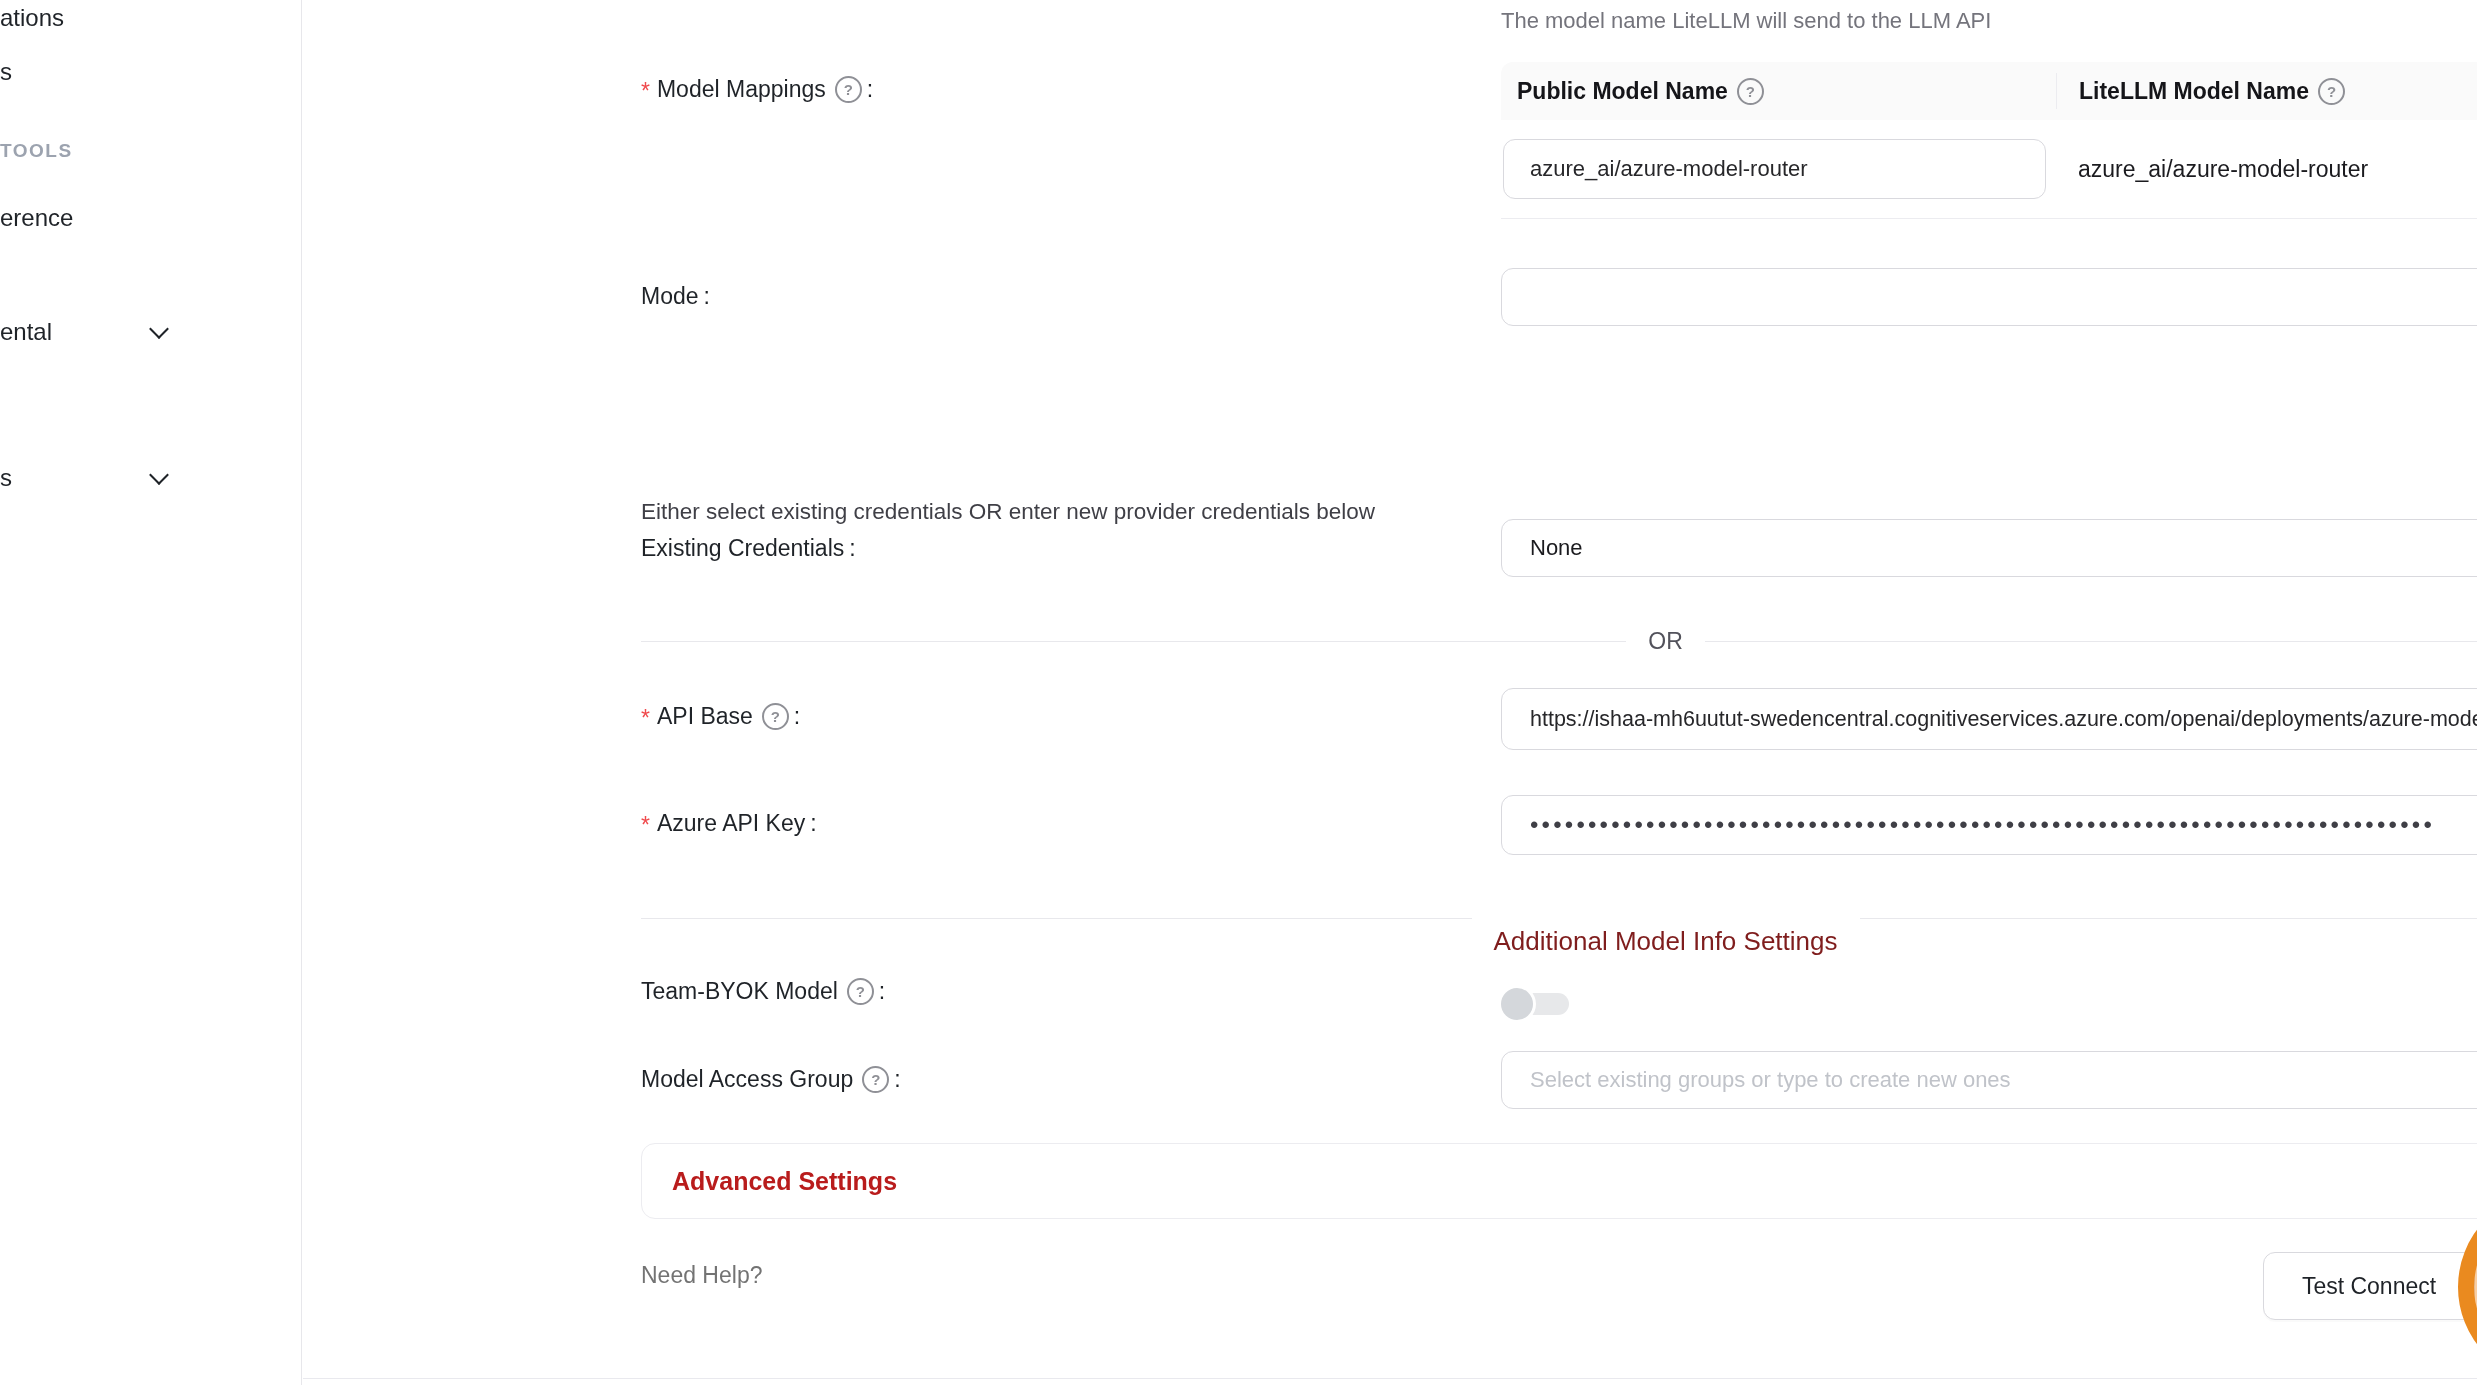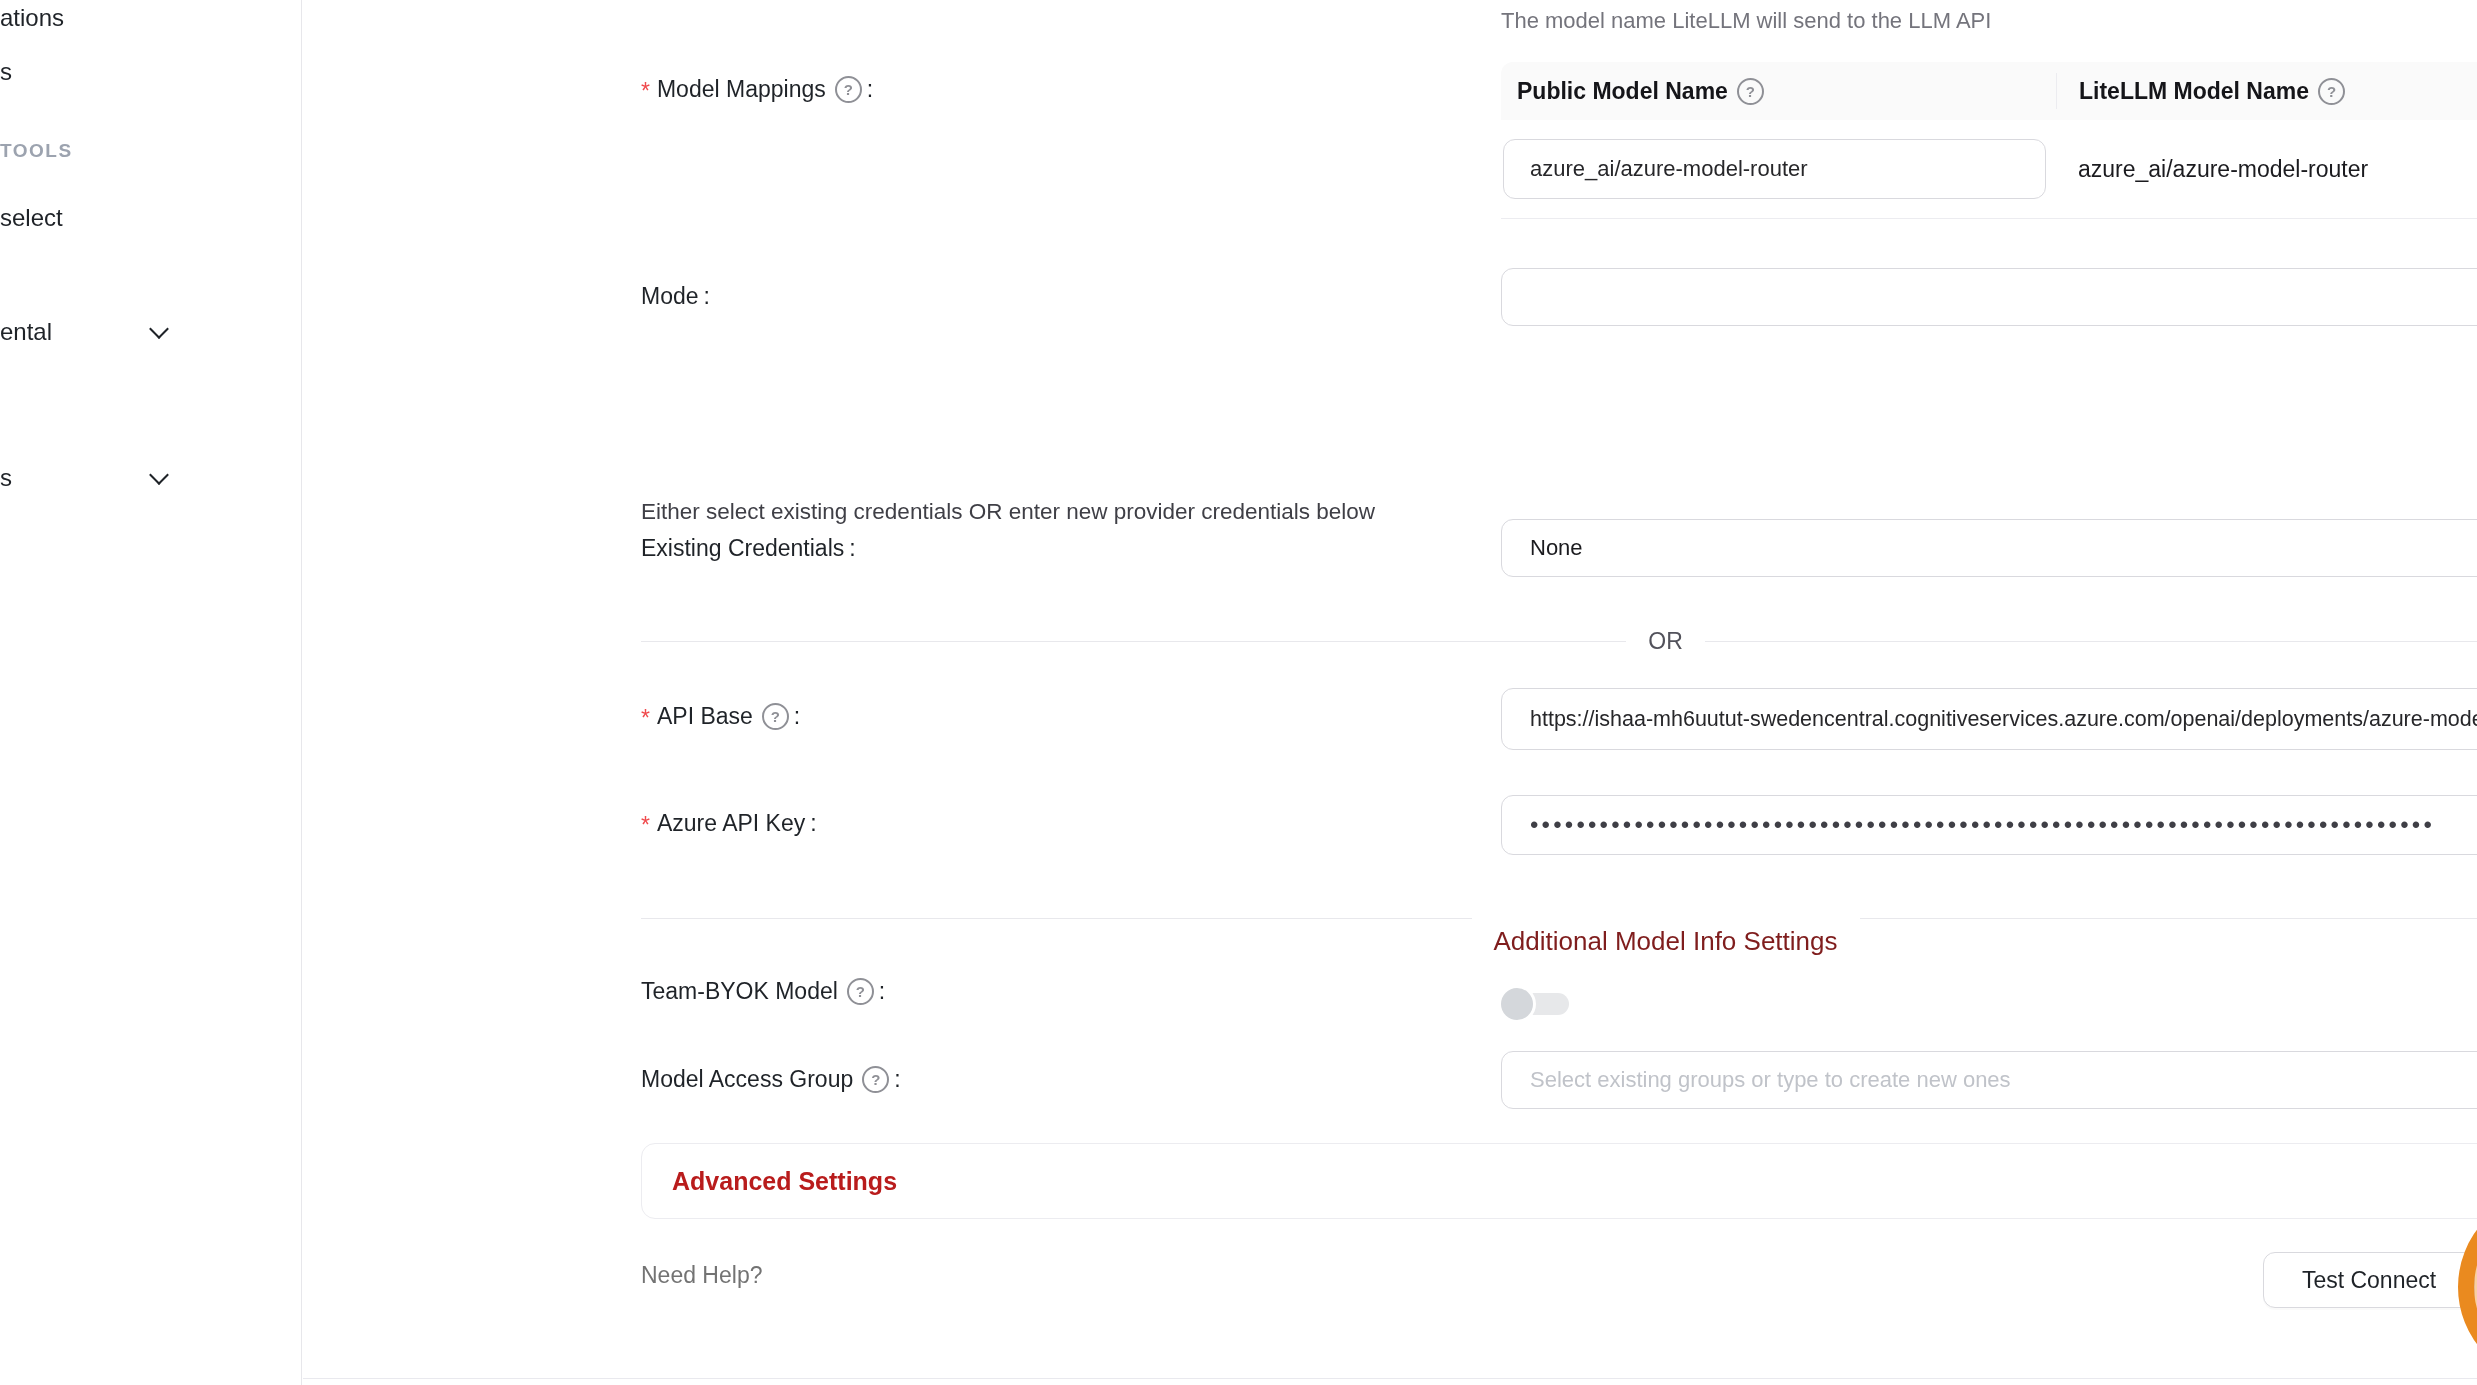--- a/index.html
+++ b/index.html
@@ -72,38 +72,38 @@
 
   
   .adv-panel { position:absolute; left:338px; top:1143px; width:2049px; height:76px;
                border:1px solid #ececf0; border-radius:14px; background:#fff;
                display:flex; align-items:center; padding:0 30px; cursor:pointer; }
   .adv-title { font-size:25px; font-weight:700; color:#b91c1c; }
 
   .need-help { position:absolute; left:338px; top:1262px; font-size:23px; color:#737373; cursor:pointer; }
 
   
-  .btn { position:absolute; top:1252px; height:56px; border-radius:12px; background:#fff;
+  .btn { position:absolute; top:1252px; height:68px; border-radius:12px; background:#fff;
          display:flex; align-items:center; justify-content:center; font-size:23px; cursor:pointer; }
   .btn-test { left:1960px; width:212px; border:1px solid #d9d9de; color:#1f2328;
               box-shadow:0 2px 0 rgba(0,0,0,0.02); }
 
   
   .annot-circle { position:absolute; left:2155px; top:1191px; width:192px; height:192px;
                   border:16px solid #ea8a1f; border-radius:50%;
                   background:rgba(243,157,70,0.5); z-index:10; pointer-events:none; }
 </style>
 </head>
 <body>
 
 <div id="sidebar">
   <div class="side-item" style="top:4px;">ations</div>
   <div class="side-item" style="top:58px;">s</div>
   <div class="side-section" style="top:140px;">TOOLS</div>
-  <div class="side-item" style="top:204px;">select</div>
+  <div class="side-item" style="top:204px;">erence</div>
   <div class="side-item" style="top:318px;">ental</div>
   <span class="side-chevron" style="left:152px; top:322px;"></span>
   <div class="side-item" style="top:464px;">s</div>
   <span class="side-chevron" style="left:152px; top:468px;"></span>
 </div>
 
 <div id="main">
 
   <div class="helper-top">The model name LiteLLM will send to the LLM API</div>
 

